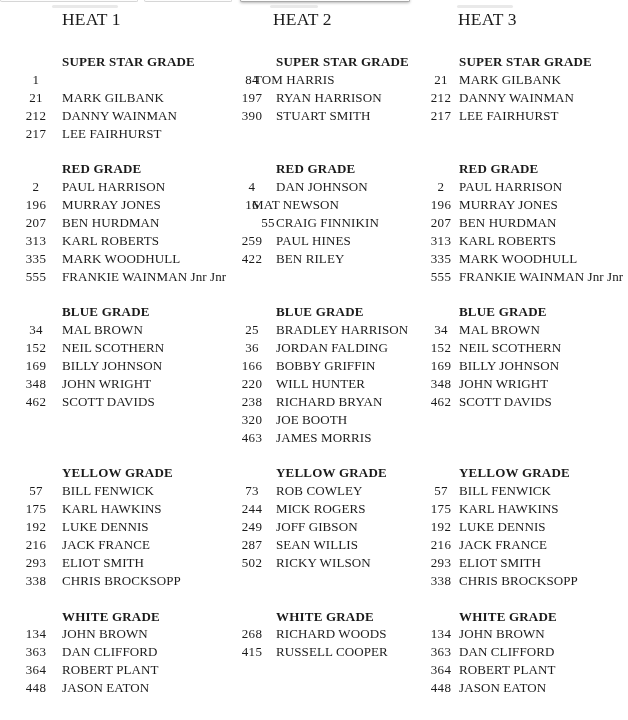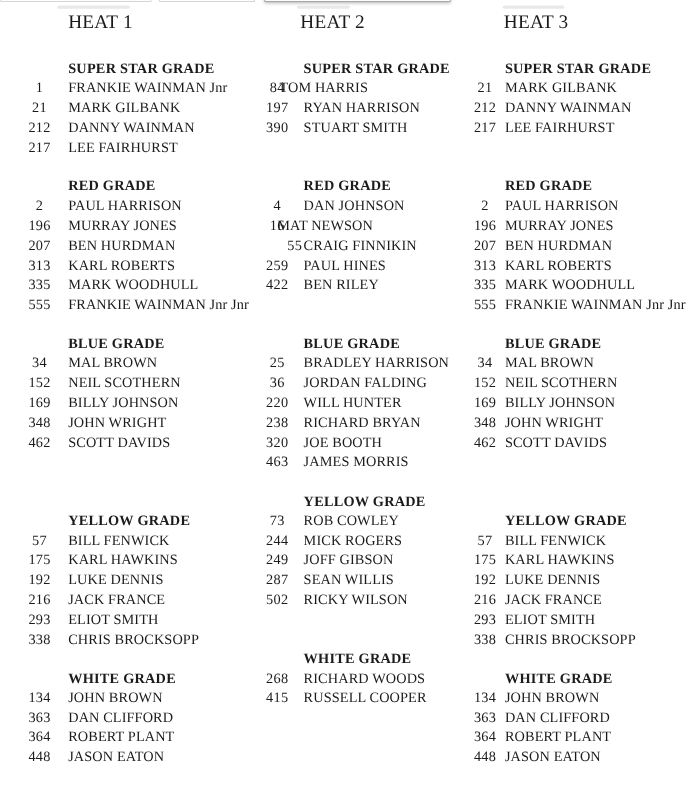--- a/index.html
+++ b/index.html
@@ -74,21 +74,20 @@
 
   <div id="heat-grid">
       <div class="col" style="left: 0px; width: 210px;">
         <div class="heat-title" style="left: 62px;">HEAT 1</div>
         <div class="rows">
           <div class="row">
             <span class="grade" style="margin-left: 62px;">SUPER STAR GRADE</span>
           </div>
           <div class="row">
             <span class="num" style="left: 14px; width: 44px;">1</span>
-            <span class="name" style="margin-left: 62px;">FRANKIE WAINMAN Jnr</span>
           </div>
           <div class="row">
             <span class="num" style="left: 14px; width: 44px;">21</span>
             <span class="name" style="margin-left: 62px;">MARK GILBANK</span>
           </div>
           <div class="row">
             <span class="num" style="left: 14px; width: 44px;">212</span>
             <span class="name" style="margin-left: 62px;">DANNY WAINMAN</span>
           </div>
           <div class="row">
@@ -249,20 +248,24 @@
           </div>
           <div class="row">
             <span class="num" style="left: 24px; width: 36px;">25</span>
             <span class="name" style="margin-left: 66px;">BRADLEY HARRISON</span>
           </div>
           <div class="row">
             <span class="num" style="left: 24px; width: 36px;">36</span>
             <span class="name" style="margin-left: 66px;">JORDAN FALDING</span>
           </div>
           <div class="row">
+            <span class="num" style="left: 24px; width: 36px;">166</span>
+            <span class="name" style="margin-left: 66px;">BOBBY GRIFFIN</span>
+          </div>
+          <div class="row">
             <span class="num" style="left: 24px; width: 36px;">220</span>
             <span class="name" style="margin-left: 66px;">WILL HUNTER</span>
           </div>
           <div class="row">
             <span class="num" style="left: 24px; width: 36px;">238</span>
             <span class="name" style="margin-left: 66px;">RICHARD BRYAN</span>
           </div>
           <div class="row">
             <span class="num" style="left: 24px; width: 36px;">320</span>
             <span class="name" style="margin-left: 66px;">JOE BOOTH</span>

